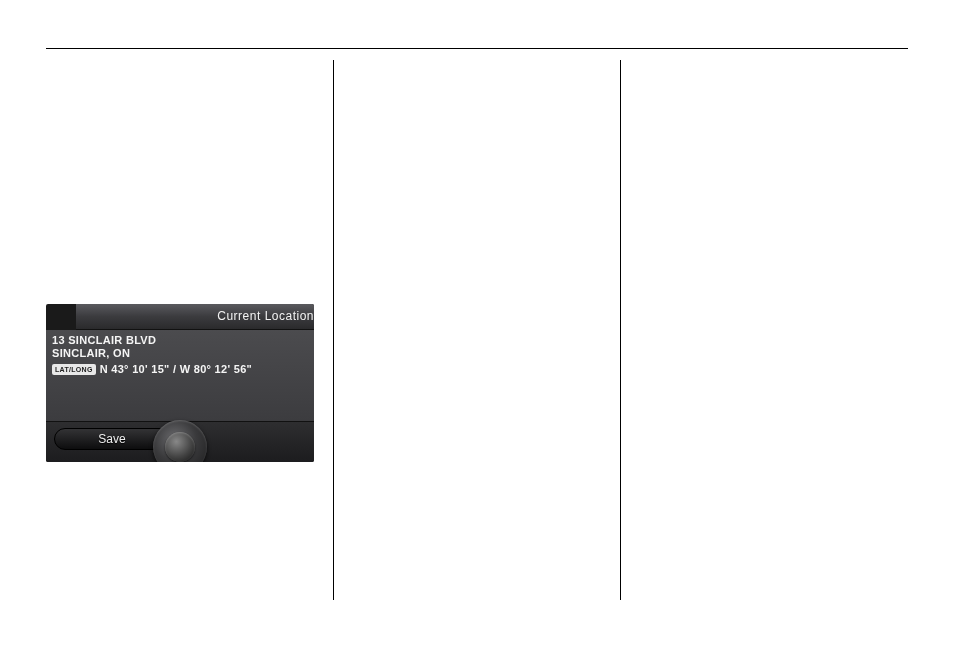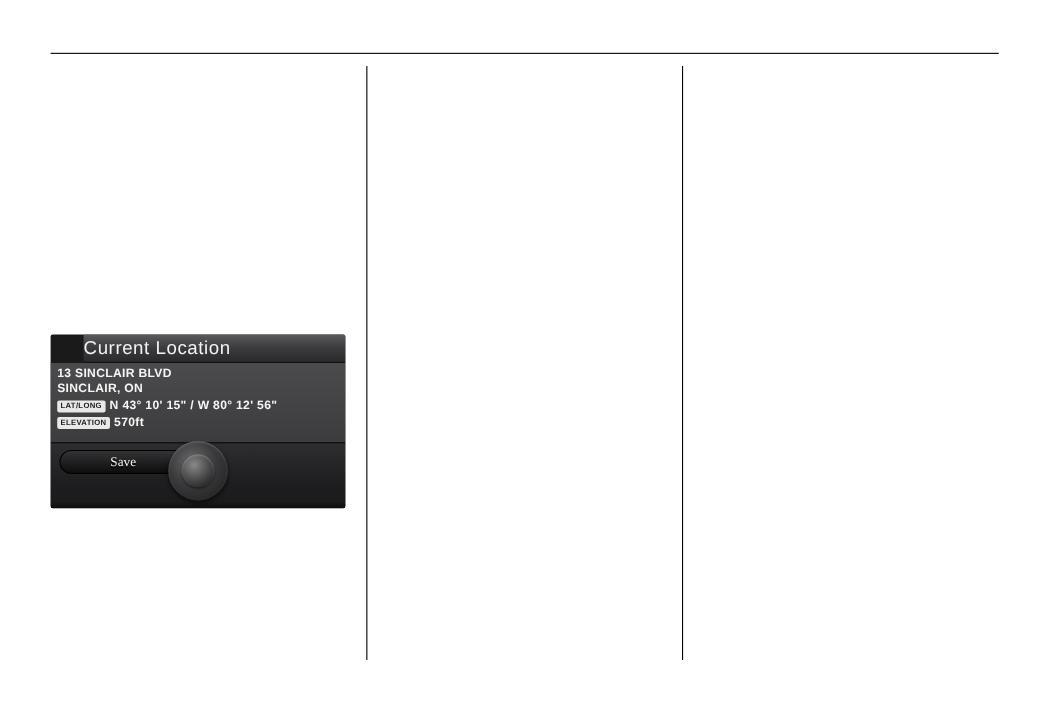--- a/index.html
+++ b/index.html
@@ -43,33 +43,33 @@
     background: #1a1a1a;
     border-radius: 2px;
     overflow: hidden;
     font-family: "Helvetica Neue", Arial, sans-serif;
     color: #e8e8e8;
   }
 
   .titlebar {
     height: 26px;
     background: linear-gradient(#5a5a5e 0%, #3b3b3e 50%, #2a2a2c 100%);
-    text-align: left;
+    text-align: right;
     line-height: 25px;
-    font-size: 17px;
+    font-size: 12px;
     letter-spacing: 0.5px;
     color: #f2f2f2;
     border-bottom: 1px solid #111;
     margin-left: 30px;
   }
 
   .content {
     background: linear-gradient(#4b4b4e 0%, #3c3c3f 100%);
     padding: 4px 6px 6px 6px;
-    height: 72px;
+    height: 91px;
   }
 
   .addr-line {
     font-size: 11px;
     font-weight: bold;
     color: #f5f5f5;
     line-height: 13px;
     letter-spacing: 0.3px;
   }
 
@@ -117,21 +117,20 @@
     border-radius: 11px;
     color: #eee;
   }
 
   .btn-save {
     left: 8px;
     width: 116px;
     background: linear-gradient(#333335 0%, #0d0d0e 100%);
     border: 1px solid #000;
     text-shadow: 0 1px 1px #000;
-    font-family: Liberation Serif, serif;
   }
 
   .btn-return {
     right: 8px;
     width: 116px;
     background: linear-gradient(#3a6bd8 0%, #0c2a78 60%, #071b52 100%);
     border: 1px solid #2a58c0;
     box-shadow: 0 0 6px #2a6bff inset, 0 0 4px #1a4dcc;
     font-weight: bold;
     color: #fff;
@@ -181,24 +180,20 @@
 
     <div class="content">
       <div class="addr-line">13 SINCLAIR BLVD</div>
       <div class="addr-line">SINCLAIR, ON</div>
 
       <div class="row">
         <span class="field-label">LAT/LONG</span>
         <span class="field-val">N 43° 10' 15" / W 80° 12' 56"</span>
       </div>
 
-      <div class="row">
-        <span class="field-label">ELEVATION</span>
-        <span class="field-val">570ft</span>
-      </div>
     </div>
 
     <div class="button-bar">
       <div class="btn btn-save">Save</div>
       <div class="knob-outer">
         <div class="knob-inner"></div>
       </div>
       <div class="shadow-bottom"></div>
     </div>
   </div>

